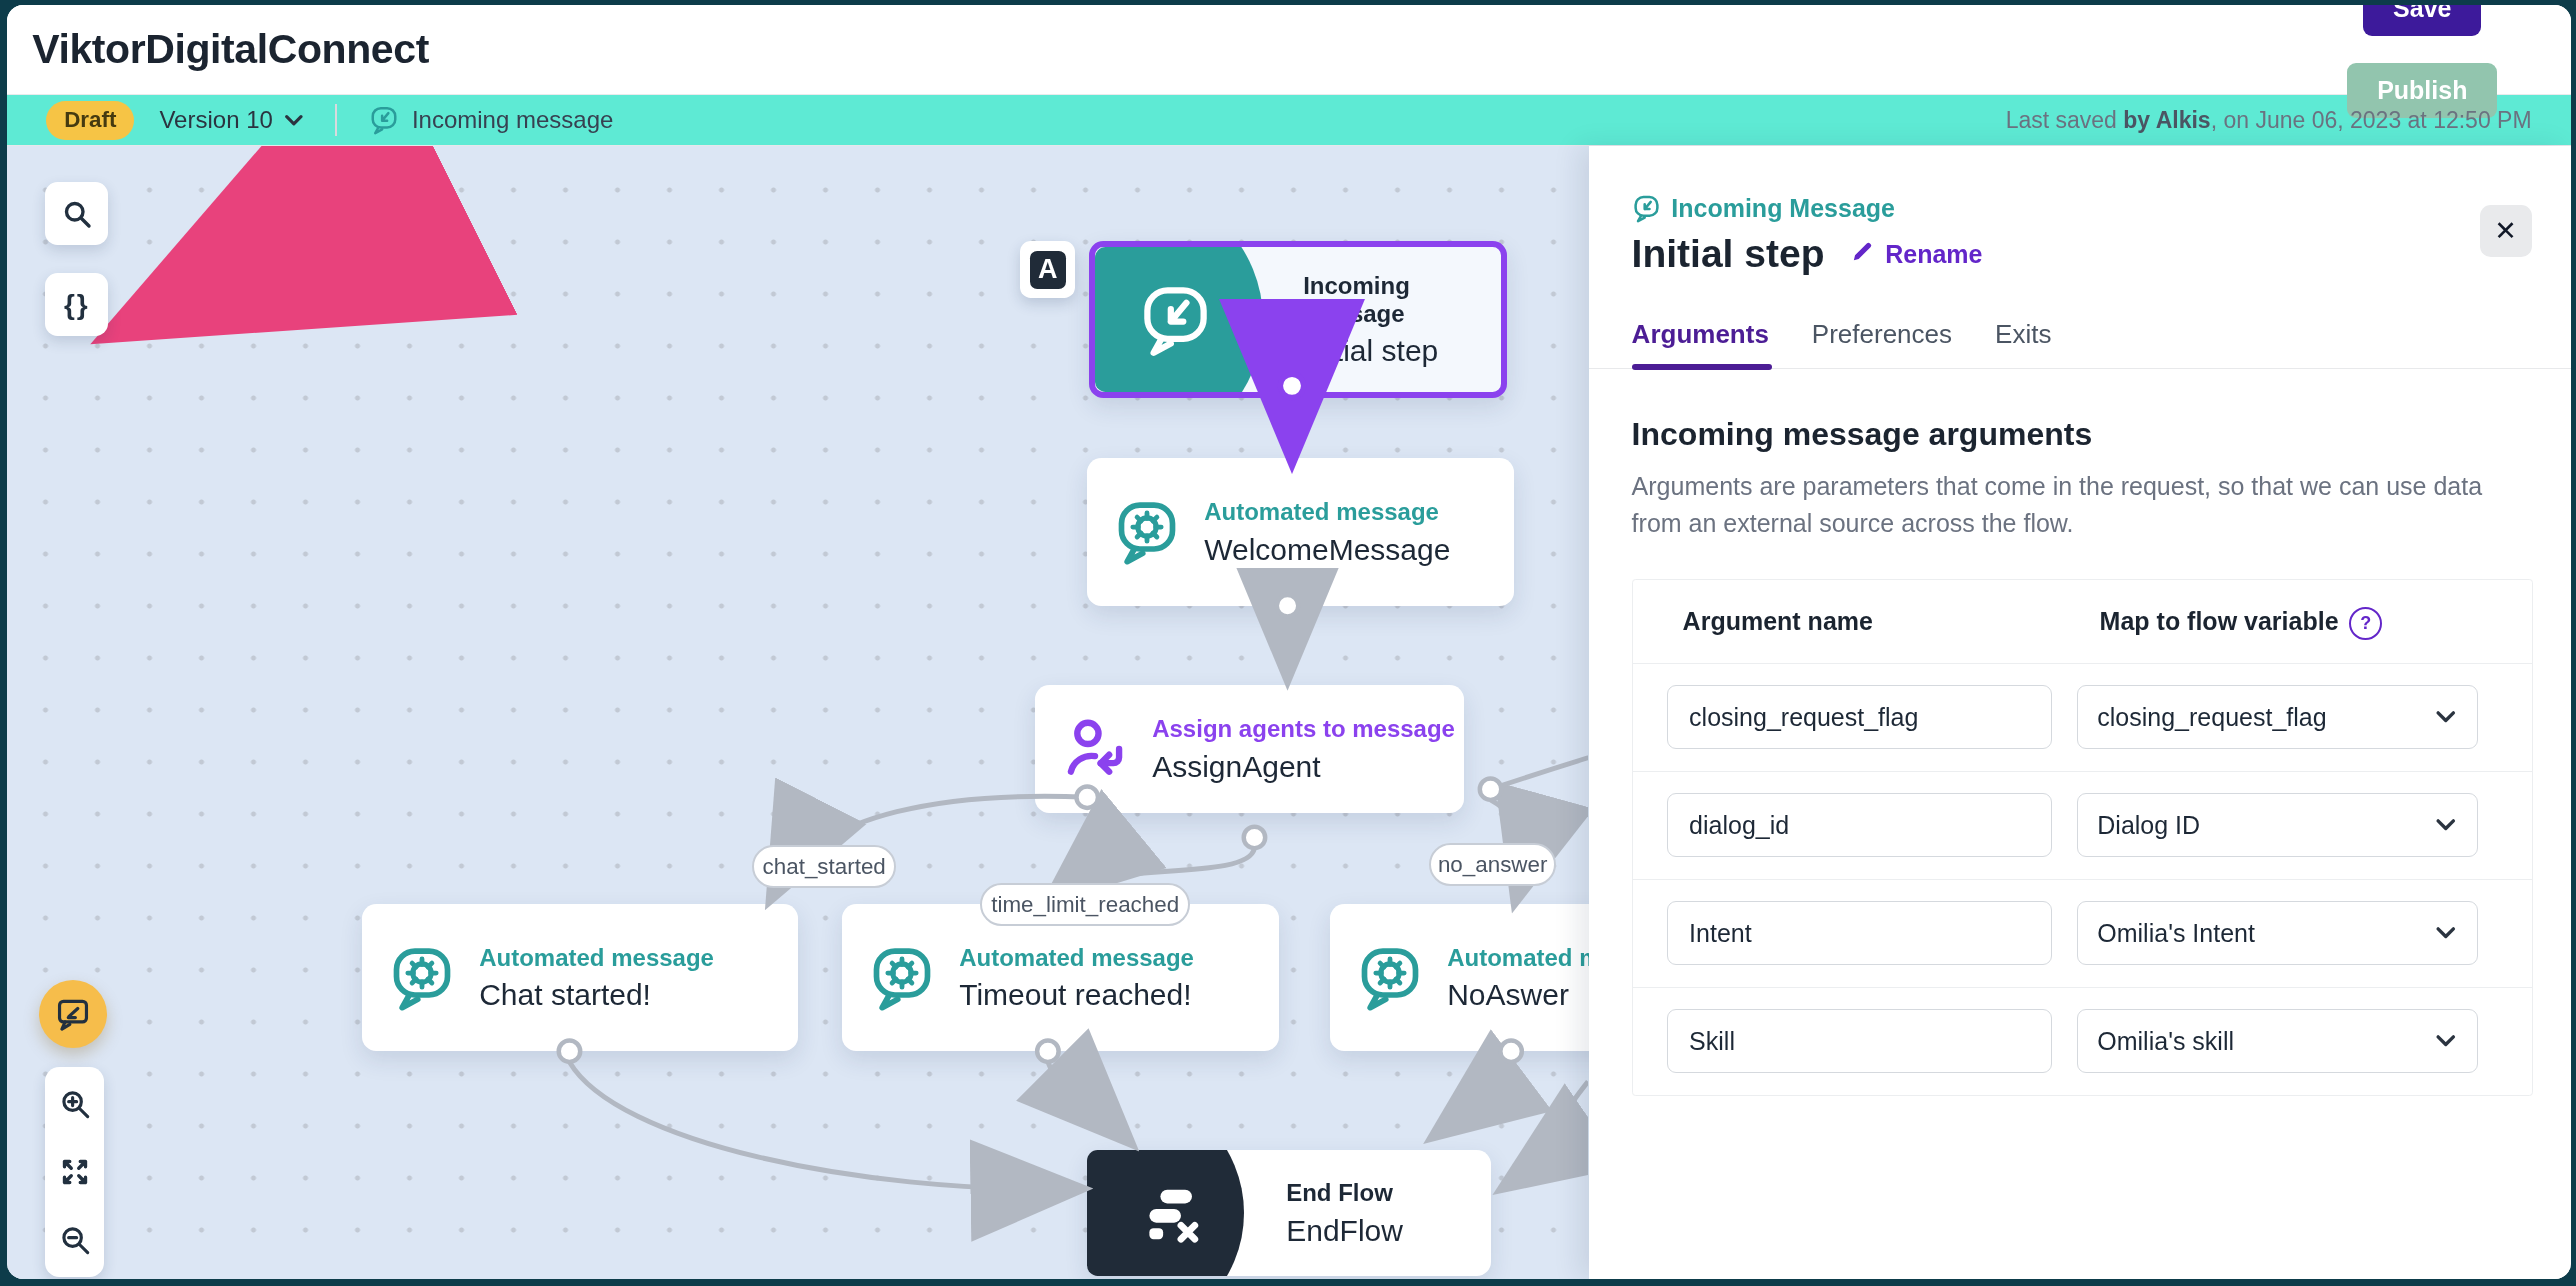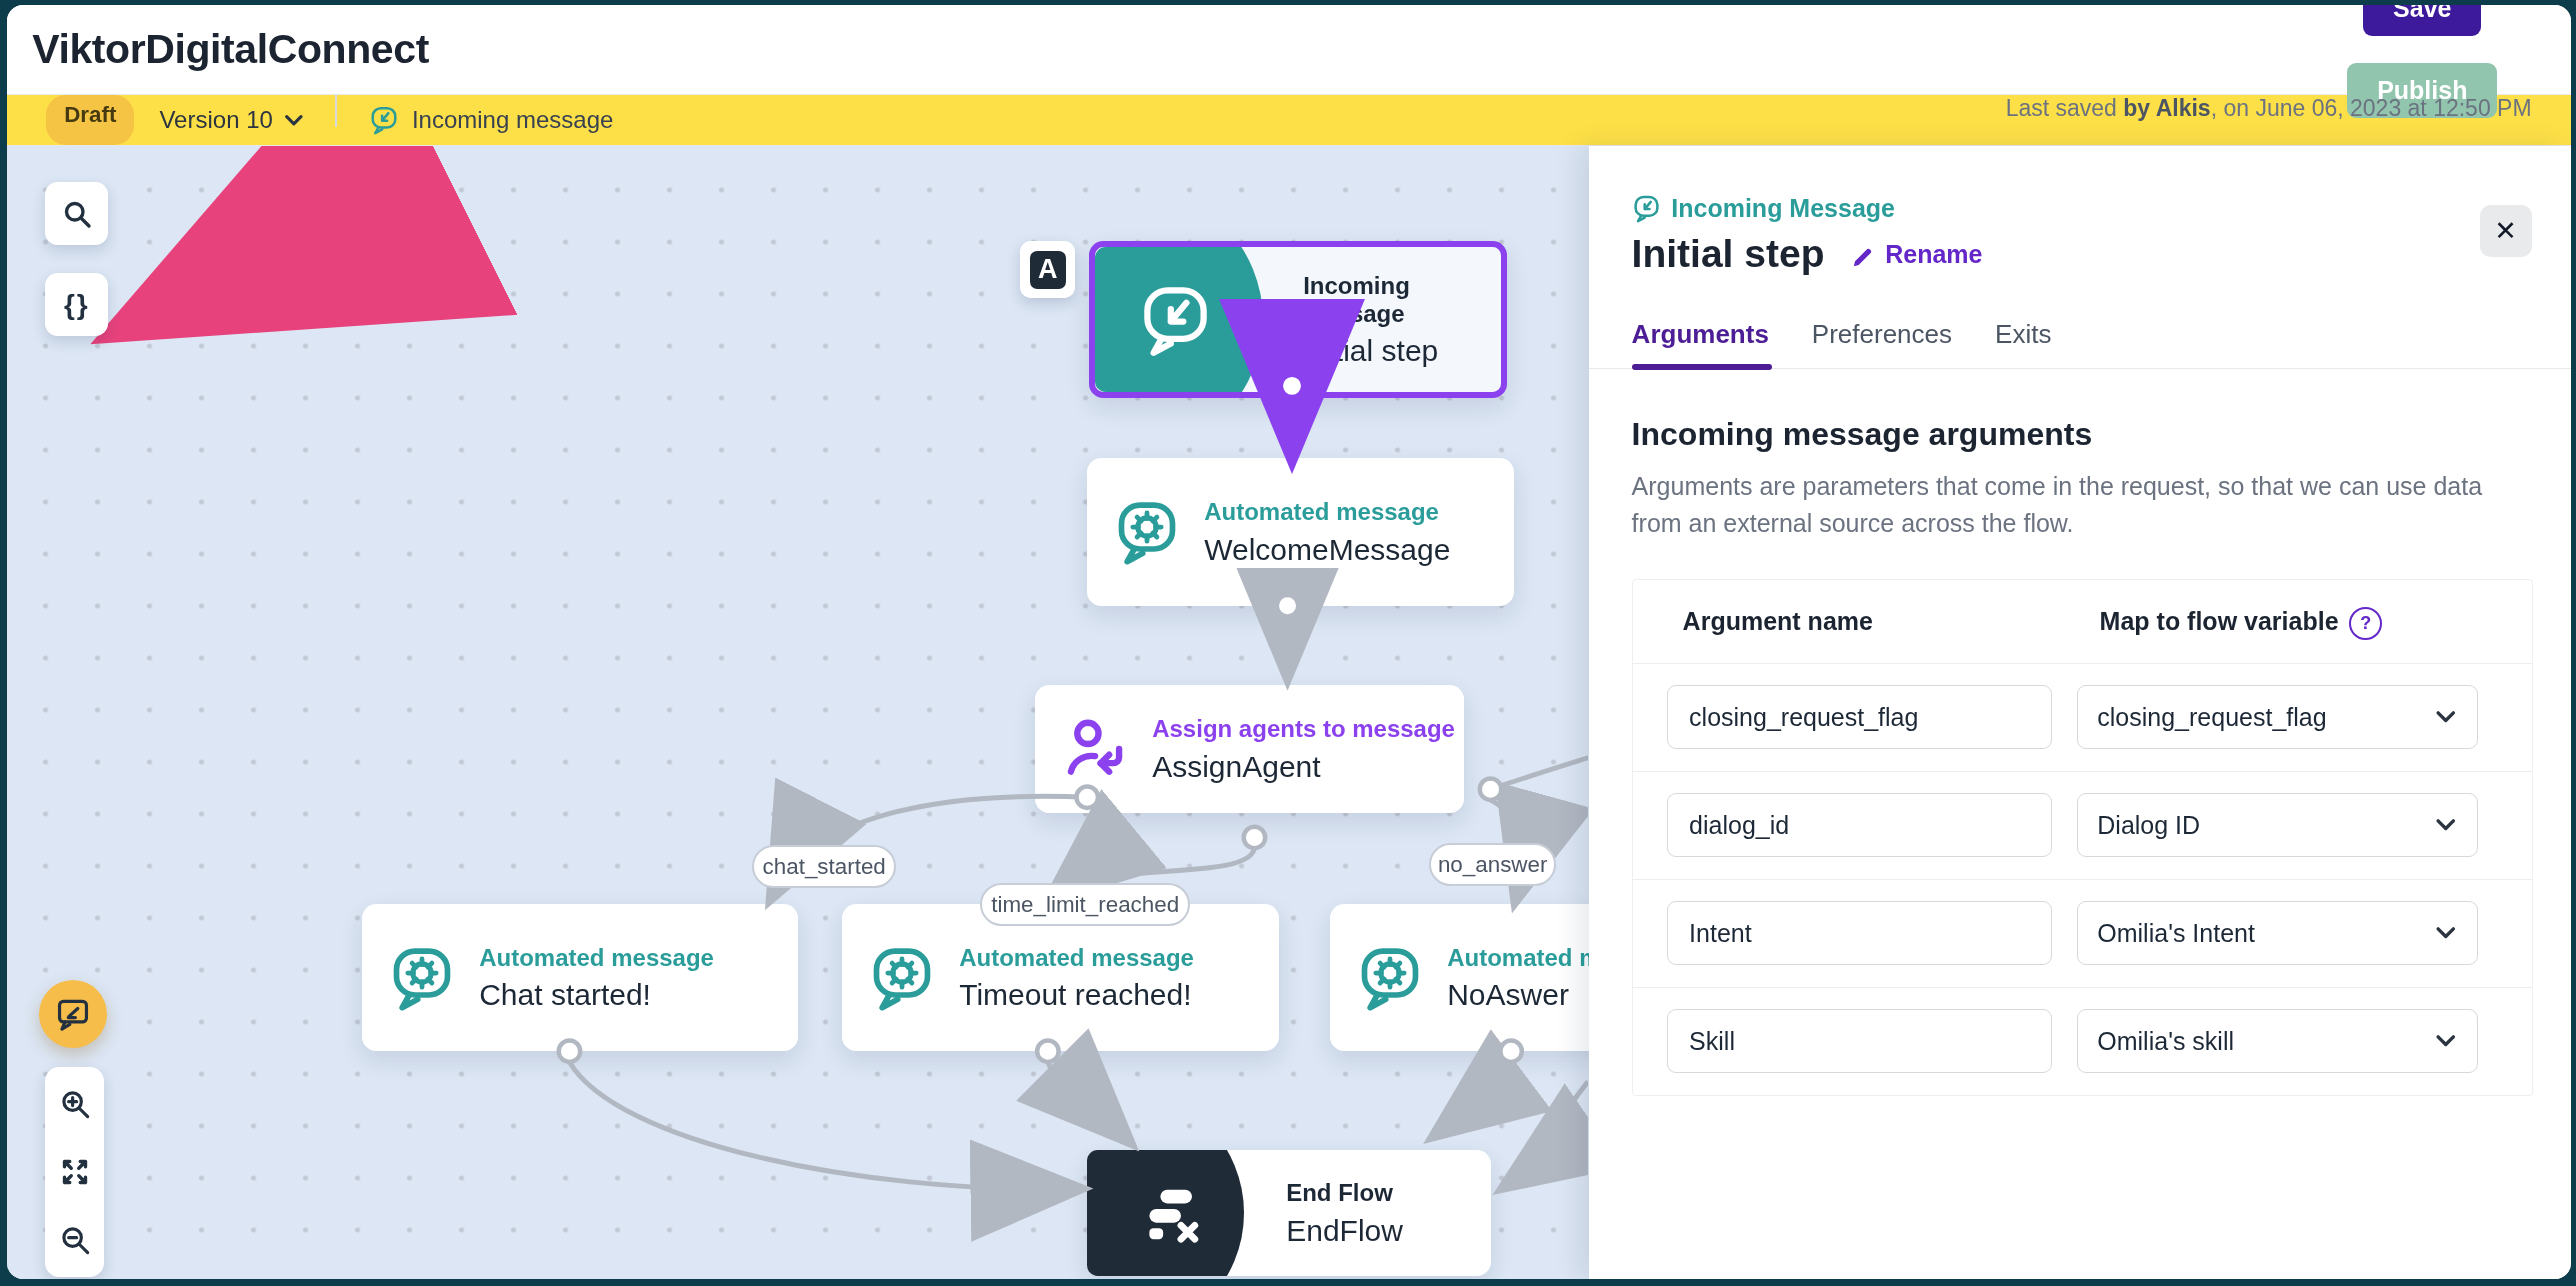--- a/index.html
+++ b/index.html
@@ -21,22 +21,22 @@
   .app-title{font-size:41px;font-weight:bold;color:#1b2430;letter-spacing:-0.4px;}
   .header-right{margin-left:auto;display:flex;align-items:center;gap:27px;flex-direction:column;}
   .unsaved{display:flex;align-items:center;gap:12.5px;color:#6b7280;font-size:25px;}
   .btn{border:none;cursor:pointer;border-radius:9px;height:55px;font-size:25px;font-weight:bold;color:#fff;
        display:inline-flex;align-items:center;justify-content:center;padding:0 30px;}
   .btn-save{background:#3d1a9b;}
   .btn-publish{background:#92c5ae;}
   .more-dots{font-size:27px;color:#6b7280;letter-spacing:3.6px;font-weight:bold;padding:0 5.4px;cursor:pointer;}
   
   .version-bar{
-    height:50px;background:#fde047;border-bottom:1.8px solid #e6e8ea;
-    display:flex;padding:0 39px;gap:25px;font-size:24px;color:#374151;
+    height:50px;background:#5eead4;border-bottom:1.8px solid #e6e8ea;
+    display:flex;align-items:center;padding:0 39px;gap:25px;font-size:24px;color:#374151;
   }
   .draft-pill{background:#f6c445;color:#453a10;font-weight:bold;font-size:22.4px;
     padding:6.3px 18px;border-radius:19.7px;}
   .version-sel{display:flex;align-items:center;gap:10.7px;cursor:pointer;font-size:24px;color:#2b3440;}
   .vbar-divider{width:1.8px;height:32px;background:#d8dadd;margin:0 7.2px;}
   .flow-crumb{display:flex;align-items:center;gap:12.5px;color:#374151;}
   .last-saved{margin-left:auto;color:#6b7280;font-size:23px;}
   .last-saved b{color:#4b5563;}
   
   .main{position:absolute;left:0;right:0;top:141px;bottom:0;display:flex;}
@@ -92,21 +92,21 @@
   .zoom-stack .zbtn{width:45px;height:45px;display:flex;align-items:center;justify-content:center;cursor:pointer;}
   
   .panel{
     width:982px;background:#fff;position:relative;z-index:6;
     box-shadow:-10.7px 0 25px rgba(15,40,70,.10);
     padding:48px 38px 0 43px;box-sizing:border-box;
   }
   .panel-nodetype{display:flex;align-items:center;gap:10.7px;color:#2a9d9b;font-size:25px;font-weight:bold;}
   .panel-title-row{display:flex;align-items:center;gap:27px;margin-top:9px;}
   .panel-title{font-size:39px;font-weight:bold;color:#1b2430;}
-  .rename{display:flex;align-items:flex-end;gap:10.7px;color:#6326c9;font-size:25px;font-weight:bold;cursor:pointer;}
+  .rename{display:flex;align-items:flex-start;gap:10.7px;color:#6326c9;font-size:25px;font-weight:bold;cursor:pointer;}
   .close-btn{
     position:absolute;top:59px;right:39px;width:52px;height:52px;background:#e9eaec;border-radius:10.7px;
     display:flex;align-items:center;justify-content:center;font-size:27px;color:#111827;cursor:pointer;
   }
   .tabs{display:flex;gap:43px;margin-top:43px;border-bottom:1.8px solid #e8e9eb;margin-left:-43px;margin-right:-38px;
     padding-left:43px;}
   .tab{font-size:26px;color:#4b5563;padding-bottom:18px;cursor:pointer;position:relative;}
   .tab.active{color:#4c1d95;font-weight:bold;}
   .tab.active::after{content:"";position:absolute;left:0;right:-3.6px;bottom:-1.8px;height:6.3px;background:#4c1d95;border-radius:3.6px;}
   .section-title{font-size:32px;font-weight:bold;color:#1b2430;margin-top:47px;}

